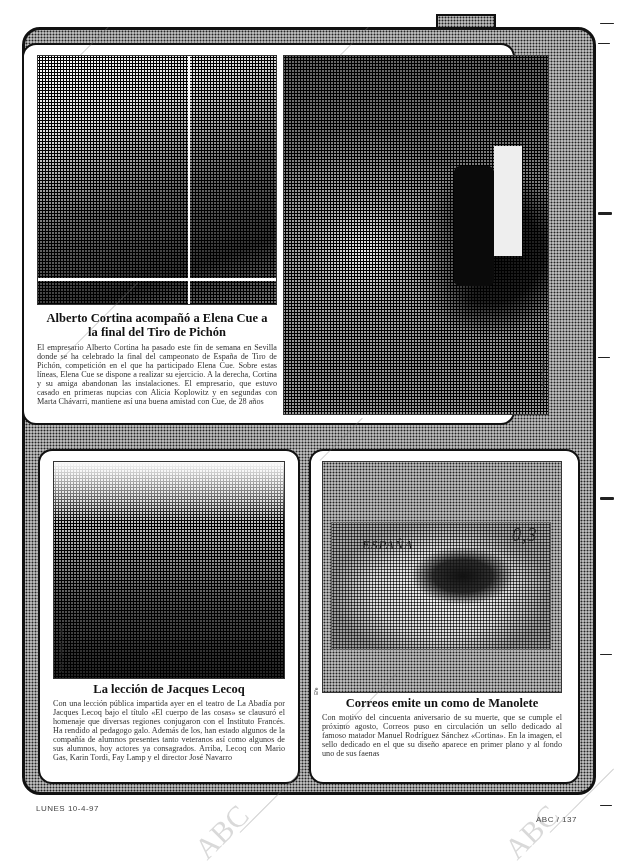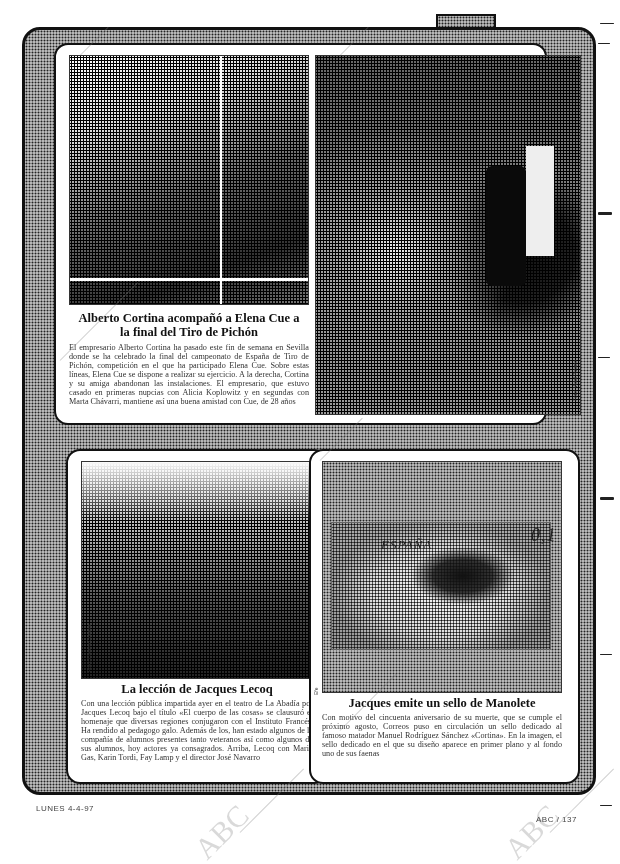--- a/index.html
+++ b/index.html
@@ -58,21 +58,21 @@
     background-color: #bbb;
     background-image:
       radial-gradient(#111 0.9px, transparent 1.2px),
       radial-gradient(ellipse at 60% 42%, #111 0%, #333 16%, transparent 28%),
       radial-gradient(ellipse at 50% 55%, #f4f4f4 0%, #ddd 45%, transparent 70%),
       linear-gradient(180deg, #aaa, #999);
     background-size: 3px 3px, 100% 100%, 100% 100%, 100% 100%;
   }
   .stamp-label {
     position: absolute; font-family: "Liberation Serif", serif; font-style: italic;
-    color: #222; font-size: 13px; letter-spacing: 1px; padding-left: 19px;
+    color: #222; font-size: 13px; letter-spacing: 1px;
   }
   .photo-credit {
     position: absolute; font-family: "Liberation Sans", sans-serif; font-size: 5px;
     color: #333; white-space: nowrap; transform-origin: left top;
   }
   .headline {
     font-family: "Liberation Serif", "DejaVu Serif", serif; font-weight: bold;
     text-align: center; line-height: 1.1; margin: 0; color: #111;
   }
   .body-text {
@@ -96,62 +96,62 @@
     position: absolute; height: 2px; background: #222; border-radius: 1px;
   }
 </style>
 </head>
 <body>
 
 <div class="section-tab stipple"></div>
 
 <div class="outer-frame stipple"></div>
 
-<div class="card" style="left:54px; top:43px; width:493px; height:382px;">
+<div class="card" style="left:22px; top:43px; width:493px; height:382px;">
   <div class="photo halftone-a" style="left:13px; top:10px; width:240px; height:250px;">
     <div style="position:absolute; left:150px; top:0; width:2px; height:250px; background:#fff;"></div>
     <div style="position:absolute; left:0; top:222px; width:240px; height:3px; background:#fff;"></div>
   </div>
   <div class="photo halftone-b" style="left:259px; top:10px; width:266px; height:360px;">
     <div style="position:absolute; left:170px; top:110px; width:40px; height:120px; background:#0a0a0a; border-radius:6px;"></div>
     <div style="position:absolute; left:210px; top:90px; width:28px; height:110px; background:#eee;"></div>
     <div class="photo-credit" style="left:256px; top:345px; transform:rotate(-90deg);">Foto: Vidal Pizarro</div>
   </div>
   <div style="position:absolute; left:13px; top:267px; width:240px;">
     <h2 class="headline" style="font-size:12.5px; padding:0 4px;">Alberto Cortina acompañó a Elena Cue a la final del Tiro de Pichón</h2>
     <p class="body-text" style="margin-top:3px; height:72px; overflow:hidden;">El empresario Alberto Cortina ha pasado este fin de semana en Sevilla donde se ha celebrado la final del campeonato de España de Tiro de Pichón, competición en el que ha participado Elena Cue. Sobre estas líneas, Elena Cue se dispone a realizar su ejercicio. A la derecha, Cortina y su amiga abandonan las instalaciones. El empresario, que estuvo casado en primeras nupcias con Alicia Koplowitz y en segundas con Marta Chávarri, mantiene así una buena amistad con Cue, de 28 años</p>
   </div>
 </div>
 
-<div class="card" style="left:38px; top:449px; width:262px; height:335px;margin-left:28px;">
+<div class="card" style="left:38px; top:449px; width:262px; height:335px;">
   <div class="photo halftone-c" style="left:13px; top:10px; width:232px; height:218px;">
     <div style="position:absolute; left:0; top:0; width:232px; height:60px; background:linear-gradient(180deg,#fafafa,transparent);"></div>
     <div class="photo-credit" style="left:4px; top:210px; transform:rotate(-90deg);">Foto: Chema Conesa</div>
   </div>
   <div style="position:absolute; left:13px; top:232px; width:232px;">
     <h2 class="headline" style="font-size:12.5px;">La lección de Jacques Lecoq</h2>
     <p class="body-text" style="margin-top:2px; height:82px; overflow:hidden;">Con una lección pública impartida ayer en el teatro de La Abadía por Jacques Lecoq bajo el título «El cuerpo de las cosas» se clausuró el homenaje que diversas regiones conjugaron con el Instituto Francés. Ha rendido al pedagogo galo. Además de los, han estado algunos de la compañía de alumnos presentes tanto veteranos así como algunos de sus alumnos, hoy actores ya consagrados. Arriba, Lecoq con Mario Gas, Karin Tordi, Fay Lamp y el director José Navarro</p>
   </div>
 </div>
 
 <div class="card" style="left:309px; top:449px; width:271px; height:335px;">
   <div class="photo stipple" style="left:11px; top:10px; width:240px; height:232px;">
     <div class="halftone-d" style="position:absolute; left:8px; top:60px; width:220px; height:128px; border:1px solid #666; box-sizing:border-box;">
       <span class="stamp-label" style="left:30px; top:14px;">ESPAÑA</span>
-      <span class="stamp-label" style="left:180px; top:2px; font-size:18px;">0,1</span>
+      <span class="stamp-label" style="left:180px; top:2px; font-size:18px;">0,3</span>
     </div>
   </div>
   <div class="photo-credit" style="left:2px; top:244px; transform:rotate(-90deg);">Efe</div>
   <div style="position:absolute; left:11px; top:246px; width:240px;">
-    <h2 class="headline" style="font-size:12.5px;">Jacques emite un sello de Manolete</h2>
+    <h2 class="headline" style="font-size:12.5px;">Correos emite un como de Manolete</h2>
     <p class="body-text" style="margin-top:2px; height:52px; overflow:hidden;">Con motivo del cincuenta aniversario de su muerte, que se cumple el próximo agosto, Correos puso en circulación un sello dedicado al famoso matador Manuel Rodríguez Sánchez «Cortina». En la imagen, el sello dedicado en el que su diseño aparece en primer plano y al fondo uno de sus faenas</p>
   </div>
 </div>
 
-<div class="footer" style="left:36px; top:804px;">LUNES 4-4-97</div>
+<div class="footer" style="left:36px; top:804px;">LUNES 10-4-97</div>
 <div class="footer" style="left:536px; top:804px;margin-top:11px;">ABC / 137</div>
 
 <div class="margin-mark" style="left:600px; top:23px; width:14px; height:1px;"></div>
 <div class="margin-mark" style="left:598px; top:43px; width:12px; height:1px;"></div>
 <div class="margin-mark" style="left:598px; top:212px; width:14px; height:3px;"></div>
 <div class="margin-mark" style="left:598px; top:357px; width:12px; height:1px;"></div>
 <div class="margin-mark" style="left:600px; top:497px; width:14px; height:3px;"></div>
 <div class="margin-mark" style="left:600px; top:654px; width:12px; height:1px;"></div>
 <div class="margin-mark" style="left:600px; top:805px; width:12px; height:1px;"></div>
 

